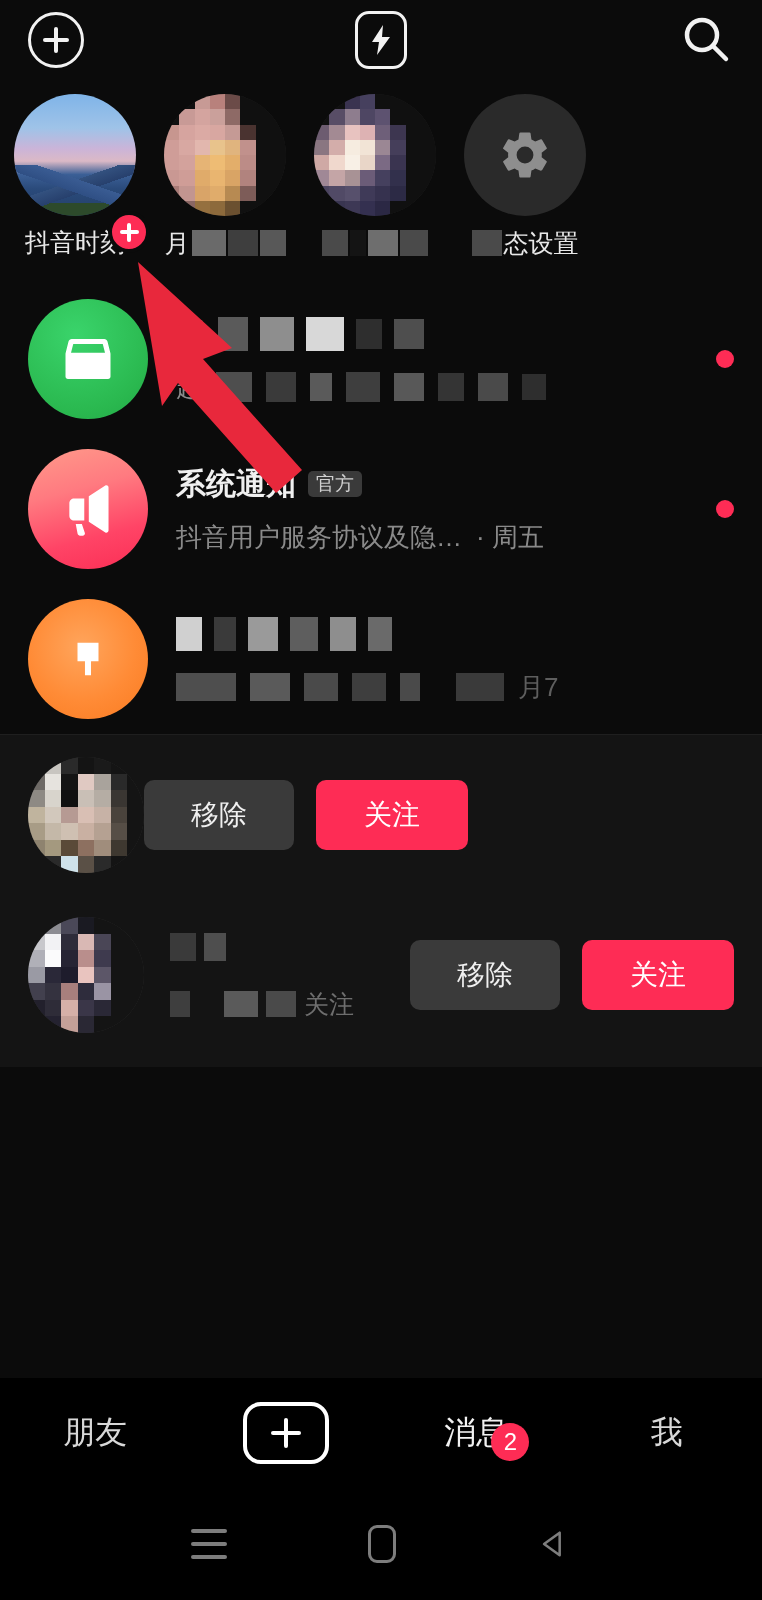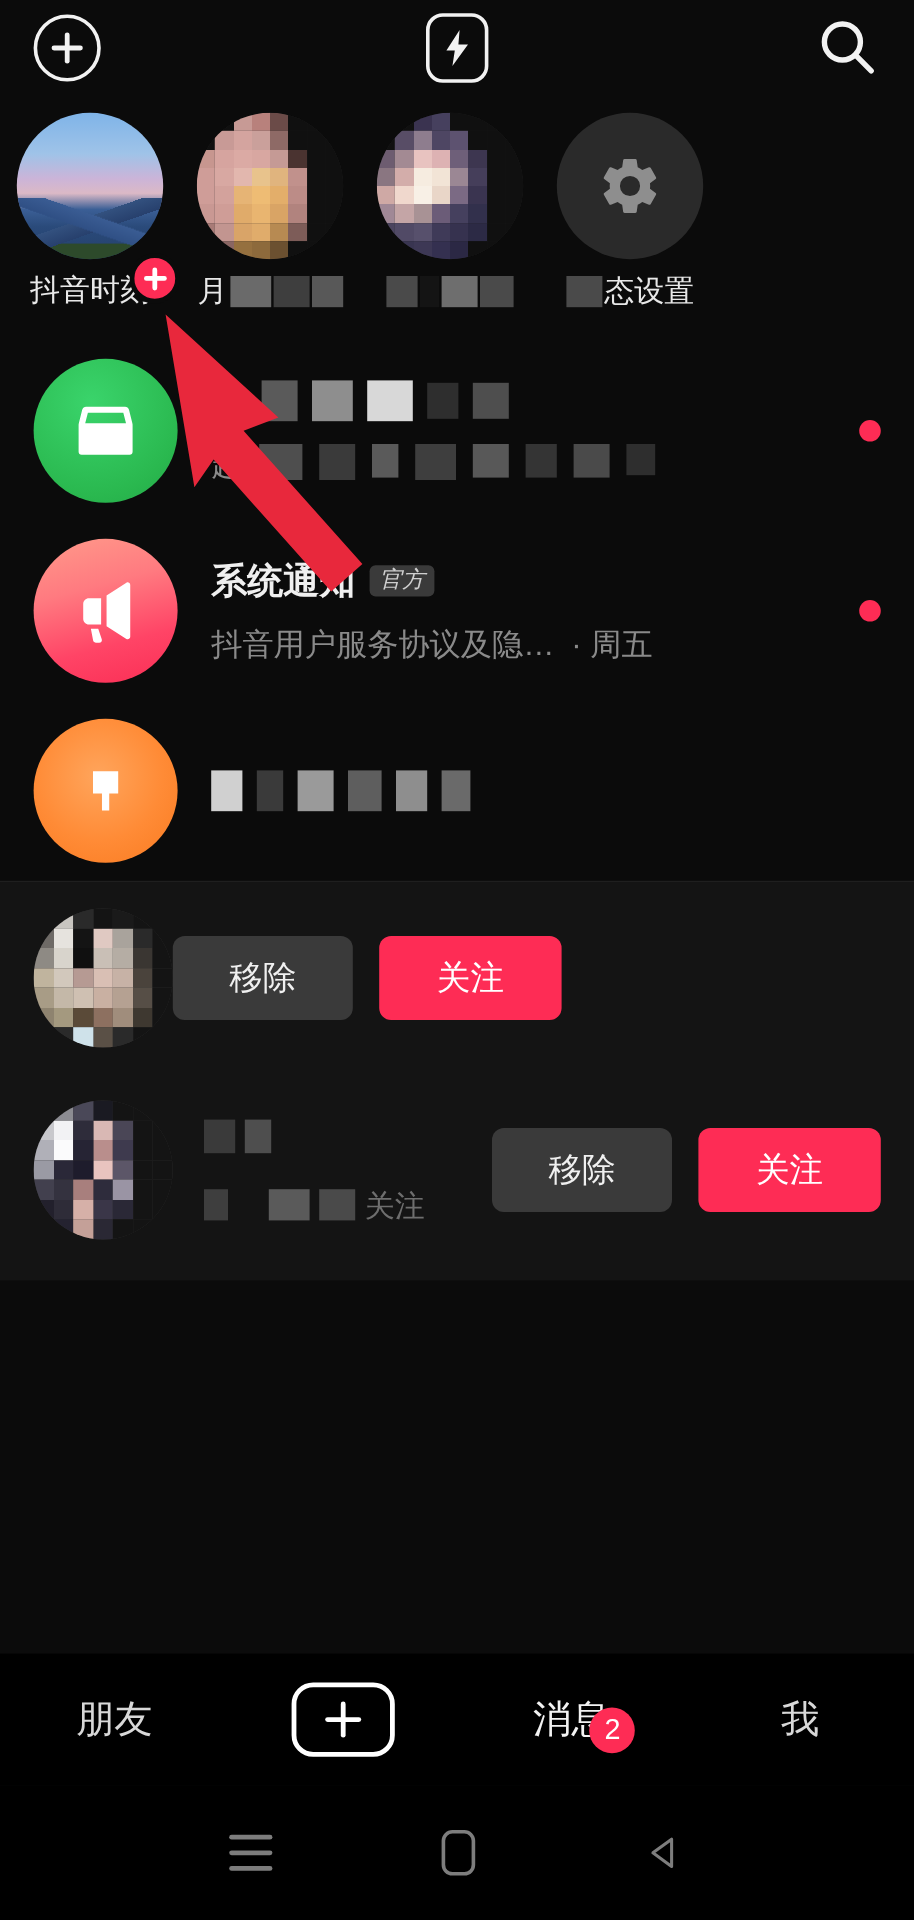--- a/index.html
+++ b/index.html
@@ -83,23 +83,23 @@
     display: flex; align-items: center; justify-content: center; overflow: hidden; position: relative;
   }
   .av-green { background: radial-gradient(circle at 40% 30%, #3ad46b 0%, #2ab84f 70%, #22a846 100%); }
   .av-mega  { background: linear-gradient(165deg, #ff9a8a 0%, #ff7a80 35%, #ff4466 70%, #fa2e55 100%); }
   .av-orange{ background: radial-gradient(circle at 45% 40%, #ffa55c 0%, #ff8b36 55%, #f97a20 100%); }
   .msg-body { flex: 1; min-width: 0; padding-left: 28px; padding-right: 10px; }
   .msg-title-row { display: flex; align-items: center; gap: 12px; height: 40px; }
   .msg-title { font-size: 30px; font-weight: bold; color: #f0f0f0; white-space: nowrap; }
   .badge-official {
     font-size: 19px; color: #cfcfcf; background: #3a3a3a;
-    border-radius: 5px; padding: 3px 8px 4px; line-height: 1; font-weight: normal; font-style: italic;
-  }
-  .msg-sub-row { display: flex; align-items: flex-start; gap: 14px; margin-top: 16px; height: 34px; }
+    border-radius: 5px; padding: 3px 8px 4px; line-height: 1; font-weight: normal;
+  }
+  .msg-sub-row { display: flex; align-items: center; gap: 14px; margin-top: 16px; height: 34px; }
   .msg-sub { font-size: 26px; color: #8a8a8a; white-space: nowrap; }
   .msg-time { font-size: 26px; color: #8a8a8a; white-space: nowrap; }
   .red-dot { width: 18px; height: 18px; border-radius: 50%; background: #FE2C55; flex: 0 0 18px; }
 
   .viewall { display: flex; align-items: center; justify-content: center; gap: 12px; height: 90px; }
   .viewall span { font-size: 27px; color: #9a9a9a; }
 
   .divider { height: 1px; background: #1f1f1f; width: 100%; }
 
   
@@ -425,20 +425,29 @@
       </div>
       <div class="msg-body">
         <div class="msg-title-row">
           <span class="bk" style="width:26px;height:34px;background:#d0d0d0"></span>
           <span class="bk" style="width:22px;height:34px;background:#3a3a3a"></span>
           <span class="bk" style="width:30px;height:34px;background:#9a9a9a"></span>
           <span class="bk" style="width:28px;height:34px;background:#5e5e5e"></span>
           <span class="bk" style="width:26px;height:34px;background:#8e8e8e"></span>
           <span class="bk" style="width:24px;height:34px;background:#6a6a6a"></span>
         </div>
+        <div class="msg-sub-row">
+          <span class="bk" style="width:60px;height:28px;background:#4e4e4e"></span>
+          <span class="bk" style="width:40px;height:28px;background:#5a5a5a"></span>
+          <span class="bk" style="width:34px;height:28px;background:#4a4a4a"></span>
+          <span class="bk" style="width:34px;height:28px;background:#3e3e3e"></span>
+          <span class="bk" style="width:20px;height:28px;background:#4a4a4a"></span>
+          <span class="bk" style="width:48px;height:28px;background:#3a3a3a;margin-left:22px"></span>
+          <span class="msg-time" style="color:#5e5e5e">月7</span>
+        </div>
       </div>
     </div>
 
   </div>
 
   <div class="divider"></div>
 
   <div class="recsec">
 
     <div class="recrow">

